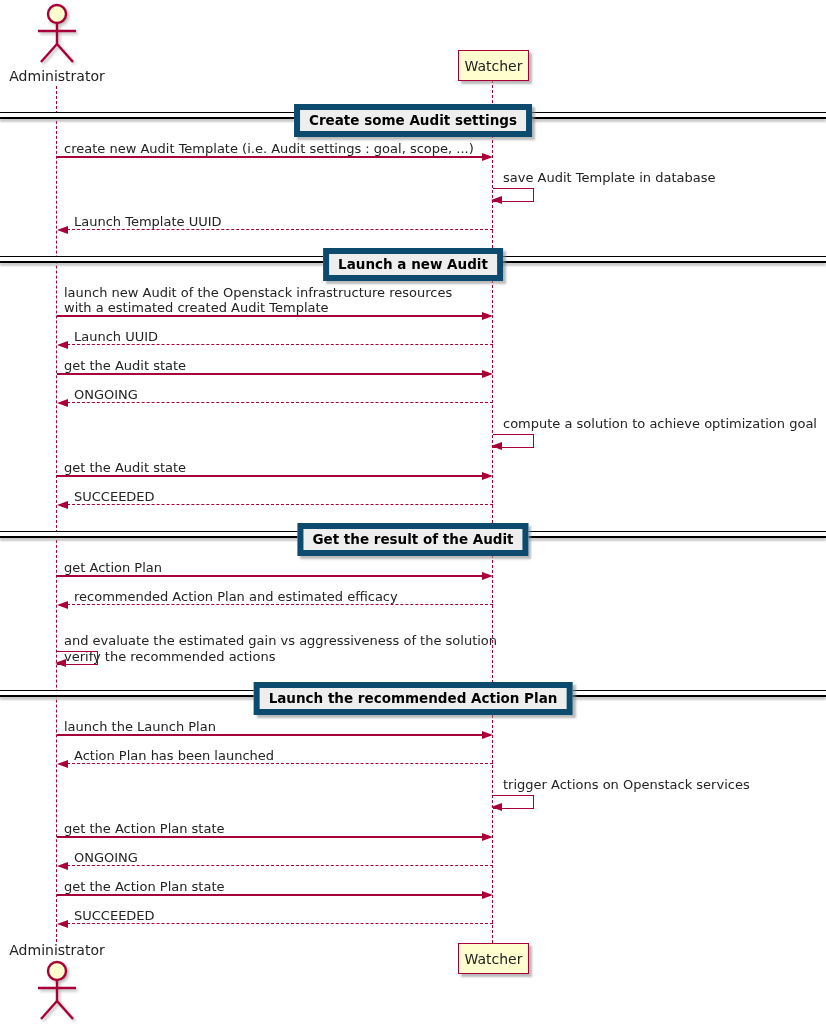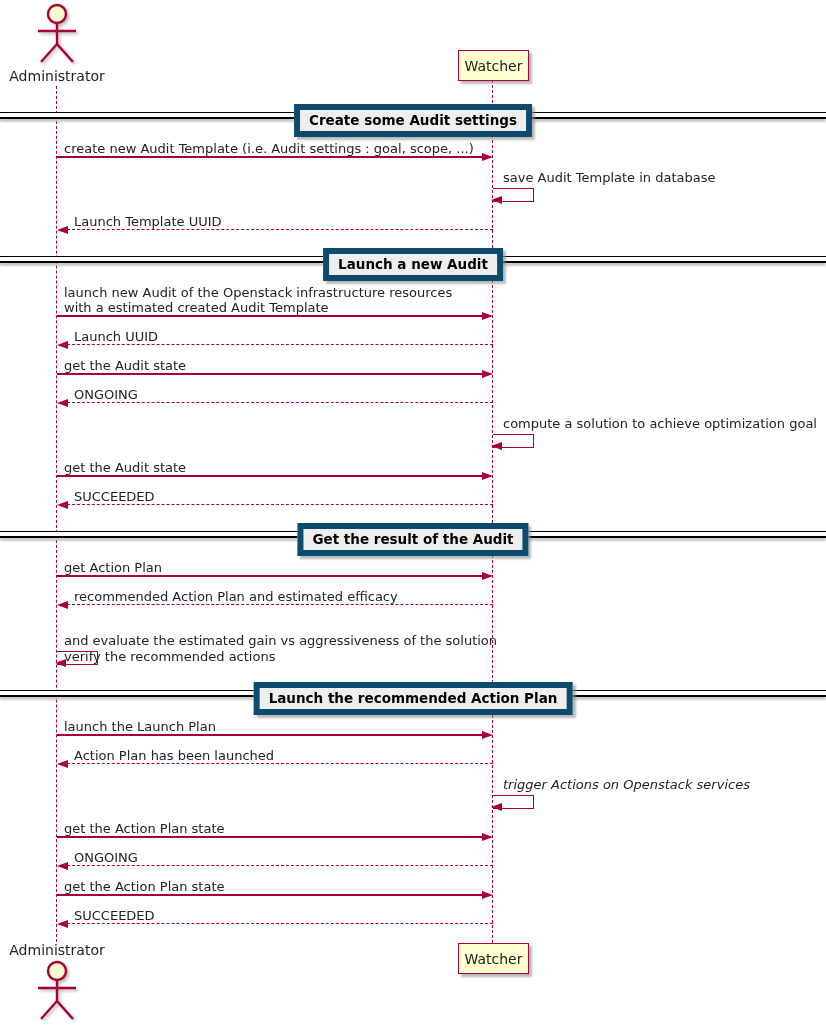--- a/index.html
+++ b/index.html
@@ -137,21 +137,21 @@
       <div class="self-loop" style="left: 57px; top: 651px;"></div>
       <div class="arrow-head left" style="left: 55px; top: 659px;"></div>
       <div class="divider-line" style="top: 690px;"></div>
       <div class="divider-label" style="top: 682px;">Launch the recommended Action Plan</div>
       <div class="msg-text" style="left: 64px; top: 719px;">launch the Launch Plan</div>
       <div class="arrow-line solid" style="left: 57px; top: 734px; width: 426px;"></div>
       <div class="arrow-head right" style="left: 482px; top: 730.5px;"></div>
       <div class="msg-text" style="left: 74px; top: 748px;">Action Plan has been launched</div>
       <div class="arrow-line dashed" style="left: 67px; top: 763px; width: 426px;"></div>
       <div class="arrow-head left" style="left: 57px; top: 759.5px;"></div>
-      <div class="msg-text" style="left: 503px; top: 777px; font-style: italic;">trigger Actions on Openstack services</div>
+      <div class="msg-text" style="left: 503px; top: 777px;">trigger Actions on Openstack services</div>
       <div class="self-loop" style="left: 493px; top: 795px;"></div>
       <div class="arrow-head left" style="left: 491px; top: 803px;"></div>
       <div class="msg-text" style="left: 64px; top: 821px;">get the Action Plan state</div>
       <div class="arrow-line solid" style="left: 57px; top: 836px; width: 426px;"></div>
       <div class="arrow-head right" style="left: 482px; top: 832.5px;"></div>
       <div class="msg-text" style="left: 74px; top: 850px;">ONGOING</div>
       <div class="arrow-line dashed" style="left: 67px; top: 865px; width: 426px;"></div>
       <div class="arrow-head left" style="left: 57px; top: 861.5px;"></div>
       <div class="msg-text" style="left: 64px; top: 879px;">get the Action Plan state</div>
       <div class="arrow-line solid" style="left: 57px; top: 894px; width: 426px;"></div>

